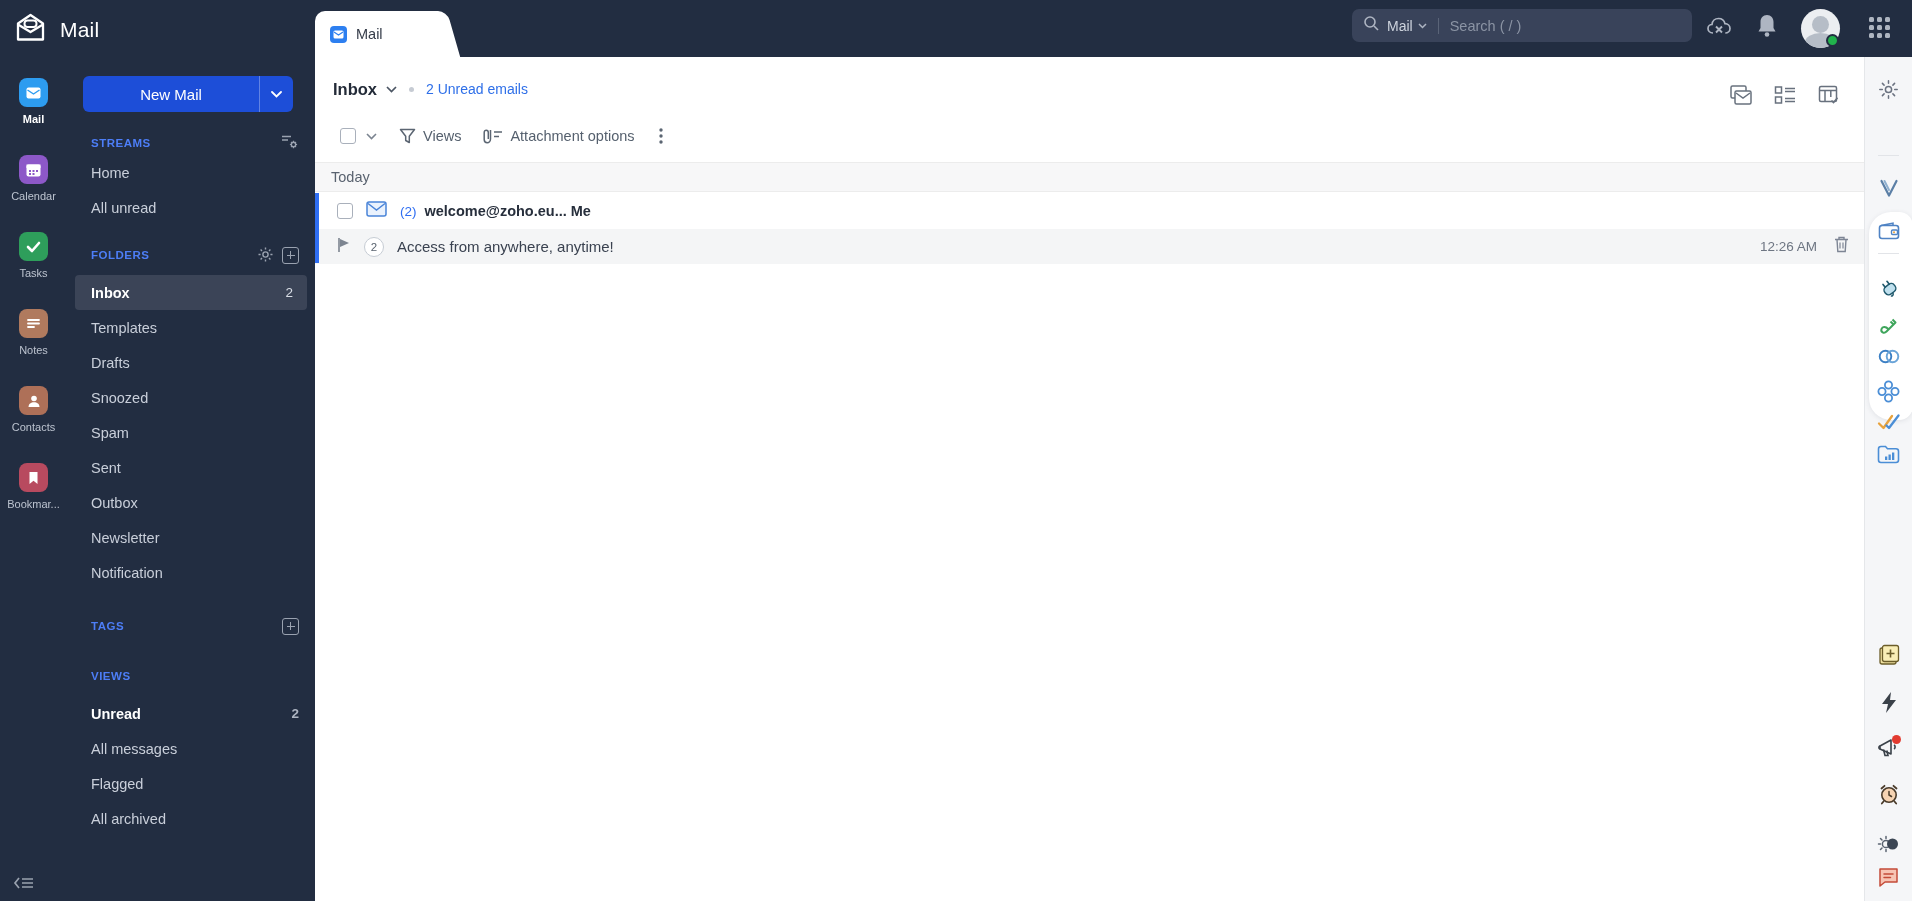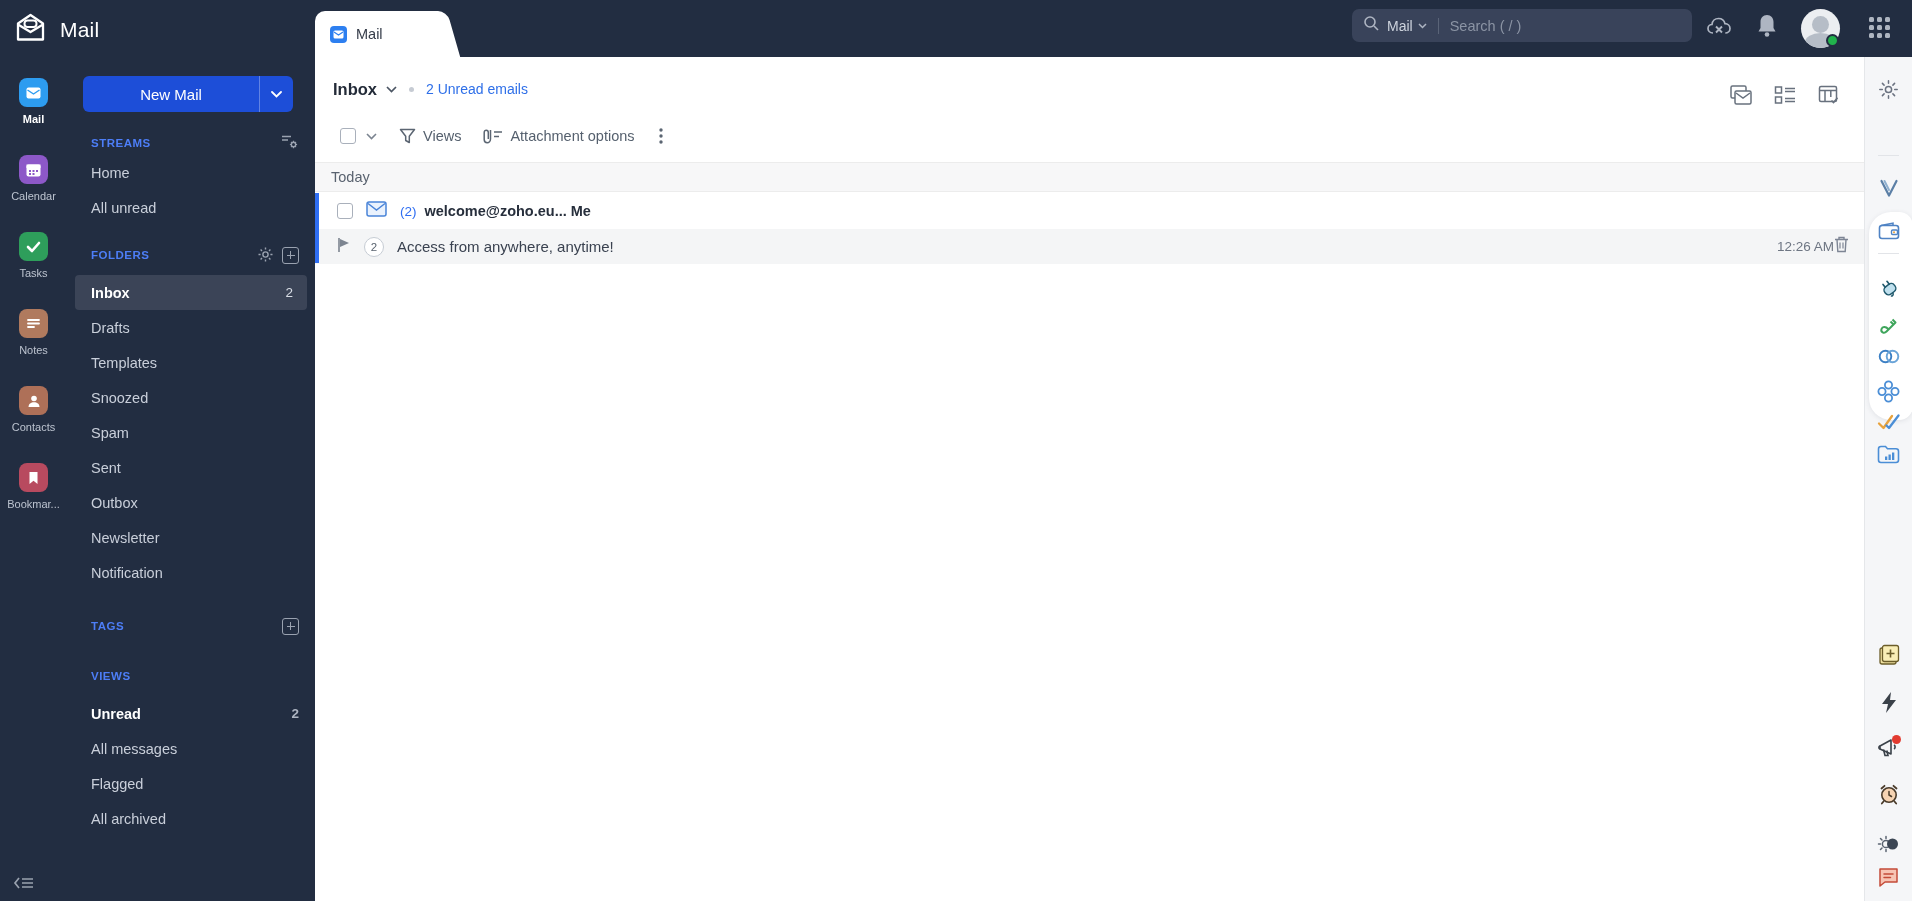--- a/index.html
+++ b/index.html
@@ -98,21 +98,21 @@
   .email-group { position:absolute; left:0; top:136px; width:100%; height:71px;
     border-bottom:1px solid #e8eaec; cursor:pointer; }
   .email-group::before { content:""; position:absolute; left:0; top:0; width:4px; height:100%; background:#2f6ef2; }
   .email-line1 { height:36px; background:#fff; display:flex; align-items:center; padding-left:22px; gap:13px; }
   .email-line2 { height:35px; background:#f4f5f6; display:flex; align-items:center; padding-left:22px; gap:13px; }
   .unread-prefix { color:#2f6ef2; font-size:13.5px; }
   .sender { color:#272f3c; font-size:14.5px; font-weight:700; }
   .thread-badge { width:20px; height:20px; border:1px solid #c6ccd4; border-radius:50%; background:#fff;
     color:#5a6470; font-size:11.5px; display:flex; align-items:center; justify-content:center; flex:none; }
   .subject { color:#3a4250; font-size:15px; }
-  .line2-right { margin-left:auto; display:flex; align-items:center; padding-right:15px; }
+  .line2-right { margin-left:auto; display:flex; align-items:center; gap:17px; padding-right:15px; }
   .email-time { color:#6e7683; font-size:13.5px; }
 
   
   .right-rail { position:absolute; right:0; top:57px; width:48px; height:844px; background:#f5f6f8;
     border-left:1px solid #e5e7ea; }
   .pill { position:absolute; left:4px; top:155px; width:44px; height:208px; background:#fff;
     border-radius:22px 14px 14px 22px; box-shadow:0 1px 5px rgba(40,50,70,.10); }
   .rr-icon { position:absolute; left:0; width:47px; display:flex; justify-content:center; cursor:pointer; }
   .rail-div { position:absolute; left:13px; width:21px; height:1px; background:#e2e4e8; }
   .red-dot { position:absolute; left:27px; top:678px; width:9px; height:9px; border-radius:50%; background:#e23b30; }
@@ -302,24 +302,24 @@
               </svg>
           </span>
           <span class="plus-box"></span>
         </span>
       </div>
       <div class="side-item selected">
         <span>Inbox</span>
         <span class="count">2</span>
       </div>
       <div class="side-item">
+          <span>Templates</span>
+        </div>
+      <div class="side-item">
           <span>Drafts</span>
-        </div>
-      <div class="side-item">
-          <span>Templates</span>
         </div>
       <div class="side-item">
           <span>Snoozed</span>
         </div>
       <div class="side-item">
           <span>Spam</span>
         </div>
       <div class="side-item">
           <span>Sent</span>
         </div>

